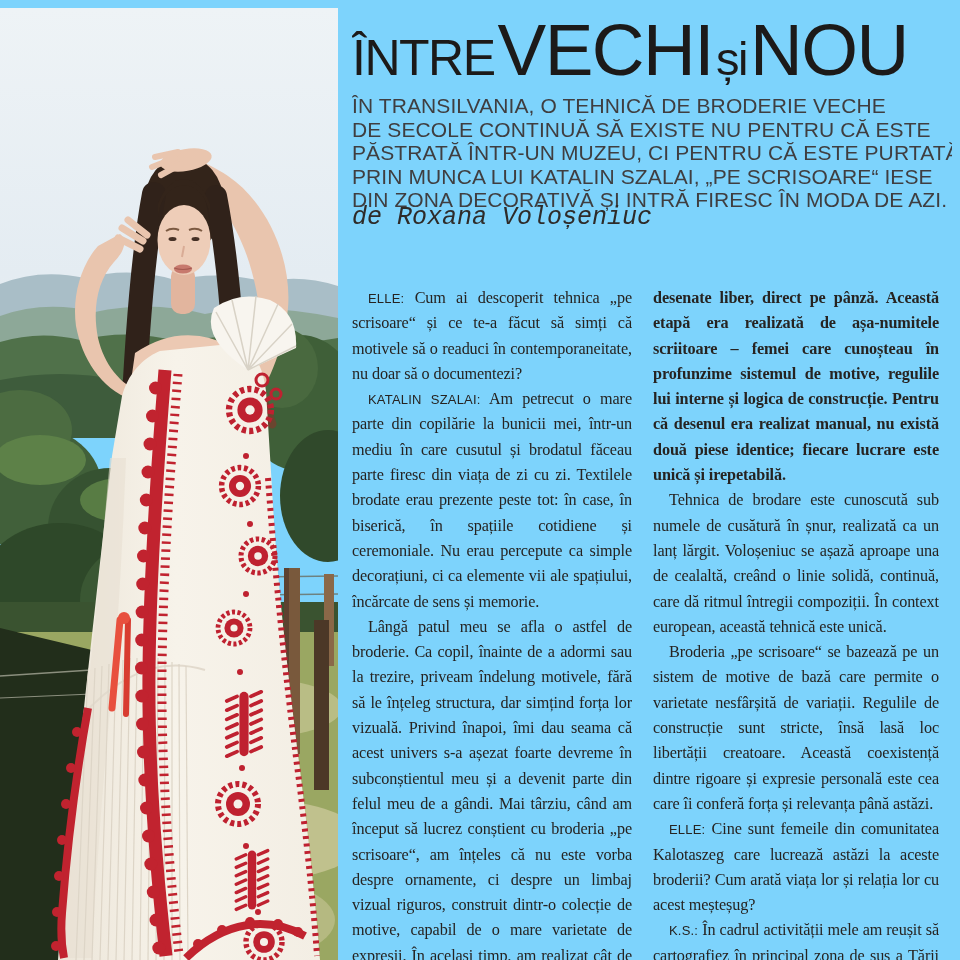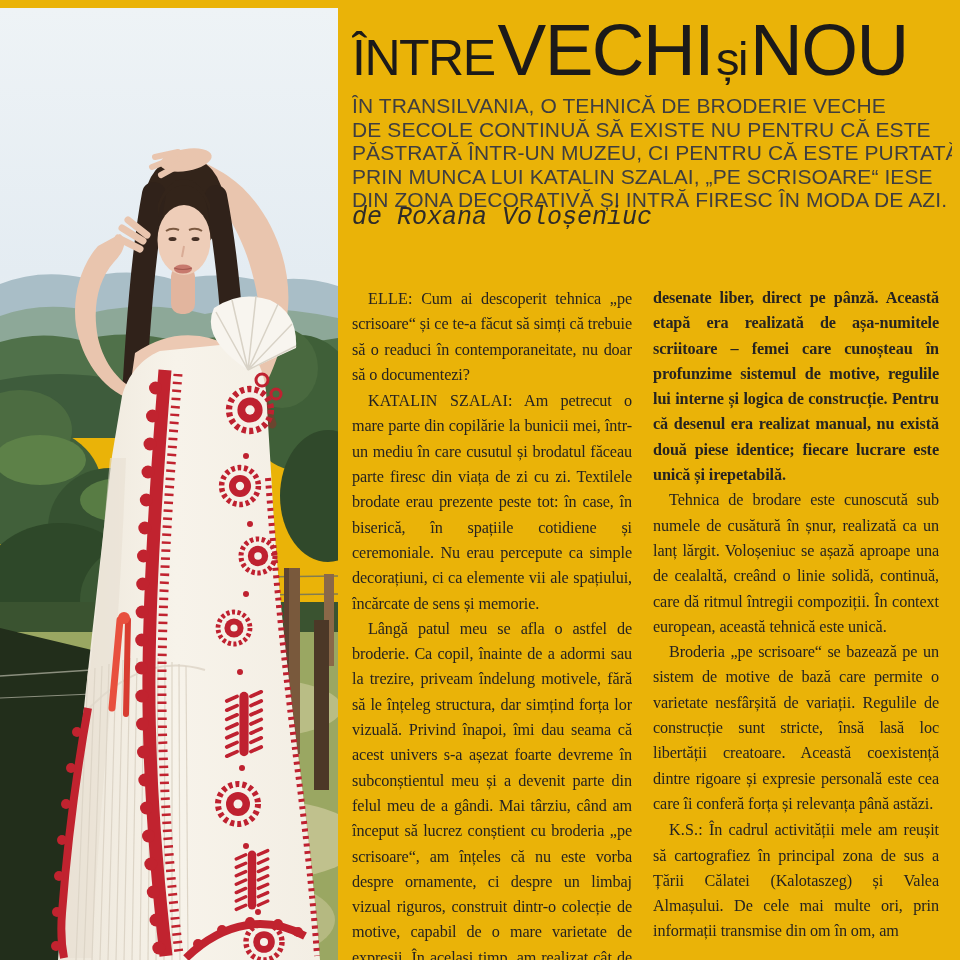--- a/index.html
+++ b/index.html
@@ -1,16 +1,16 @@
 <!DOCTYPE html>
 <html lang="ro"><head>
 <meta charset="utf-8">
 <style>
   html,body{margin:0;padding:0;background:#ffffff;}
-  .page{position:relative;width:960px;height:960px;background:#eab308;overflow:hidden;
+  .page{position:relative;width:960px;height:960px;background:#7dd3fc;overflow:hidden;
         font-family:"Liberation Serif",serif;color:#262321;}
   .photo{position:absolute;left:0;top:8px;width:338px;height:952px;overflow:hidden;}
   .photo svg{display:block;}
   .content{position:absolute;left:352px;top:0;width:600px;height:960px;overflow:hidden;}
   .title{position:absolute;top:8px;left:0;white-space:nowrap;color:#1c1a19;
          font-family:"Liberation Sans",sans-serif;font-weight:500;letter-spacing:-1.5px;}
   .title .t-small{font-size:50px;}
   .title .t-big{font-size:73px;}
   .title .t-and{font-size:47px;}
   .standfirst{position:absolute;top:94px;left:0;font-family:"Liberation Sans",sans-serif;
@@ -18,21 +18,21 @@
   .standfirst div{white-space:nowrap;}
   .byline{position:absolute;top:203px;left:0;font-family:Liberation Mono, monospace;
          font-style:italic;font-size:25px;color:#2e2b29;}
   .cols{position:absolute;top:286px;left:0;width:600px;height:674px;display:flex;gap:21px;overflow:hidden;}
   .col{overflow:hidden;height:100%;}
   .col1{width:280px;}
   .col2{width:286px;}
   .col p{margin:0;font-family:"Liberation Serif",serif;font-size:16.2px;line-height:25.3px;
          text-align:justify;text-indent:16px;color:#262321;letter-spacing:-0.1px;}
   .col p.cont{text-indent:0;font-weight:bold;}
-  .speaker{font-family:Liberation Serif, serif;font-size:16px;letter-spacing:0.2px;}
+  .speaker{font-family:Liberation Sans, sans-serif;font-size:13px;letter-spacing:0.2px;}
   .speaker:empty{display:none;}
 </style>
 </head>
 <body>
 
 <div class="page">
 
   <div class="photo">
     <svg width="338" height="952" viewBox="0 0 338 952" xmlns="http://www.w3.org/2000/svg">
       <defs>
@@ -266,26 +266,27 @@
       <div>DE SECOLE CONTINUĂ SĂ EXISTE NU PENTRU CĂ ESTE</div>
       <div>PĂSTRATĂ ÎNTR-UN MUZEU, CI PENTRU CĂ ESTE PURTATĂ.</div>
       <div>PRIN MUNCA LUI KATALIN SZALAI, „PE SCRISOARE“ IESE</div>
       <div>DIN ZONA DECORATIVĂ ȘI INTRĂ FIRESC ÎN MODA DE AZI.</div>
     </div>
 
     <div class="byline">de Roxana Voloșeniuc</div>
 
     <div class="cols">
       <div class="col col1">
-        <p><span class="speaker">ELLE:</span> <span>Cum ai descoperit tehnica „pe scrisoare“ și ce te-a făcut să simți că trebuie să o readuci în contemporaneitate, nu doar să o documentezi?</span></p>
+        <p><span class="speaker">ELLE:</span> <span>Cum ai descoperit tehnica „pe scrisoare“ și ce te-a făcut să simți că motivele să o readuci în contemporaneitate, nu doar să o documentezi?</span></p>
         <p><span class="speaker">KATALIN SZALAI:</span> <span>Am petrecut o mare parte din copilărie la bunicii mei, într-un mediu în care cusutul și brodatul făceau parte firesc din viața de zi cu zi. Textilele brodate erau prezente peste tot: în case, în biserică, în spațiile cotidiene și ceremoniale. Nu erau percepute ca simple decorațiuni, ci ca elemente vii ale spațiului, încărcate de sens și memorie.</span></p>
         <p> <span>Lângă patul meu se afla o astfel de broderie. Ca copil, înainte de a adormi sau la trezire, priveam îndelung motivele, fără să le înțeleg structura, dar simțind forța lor vizuală. Privind înapoi, îmi dau seama că acest univers s-a așezat foarte devreme în subconștientul meu și a devenit parte din felul meu de a gândi. Mai târziu, când am început să lucrez conștient cu broderia „pe scrisoare“, am înțeles că nu este vorba despre ornamente, ci despre un limbaj vizual riguros, construit dintr-o colecție de motive, capabil de o mare varietate de expresii. În același timp, am realizat cât de fragil a devenit acest sistem: comunitatea scriitoarelor s-a redus mult, iar transmiterea directă a desenării motivelor către generațiile următoare a devenit tot mai rară. Pentru mine, întrebarea nu a fost cum să conserv</span></p>
       </div>
       <div class="col col2">
         <p class="cont"> <span>desenate liber, direct pe pânză. Această etapă era realizată de așa-numitele scriitoare – femei care cunoșteau în profunzime sistemul de motive, regulile lui interne și logica de construcție. Pentru că desenul era realizat manual, nu există două piese identice; fiecare lucrare este unică și irepetabilă.</span></p>
         <p> <span>Tehnica de brodare este cunoscută sub numele de cusătură în șnur, realizată ca un lanț lărgit. Voloșeniuc se așază aproape una de cealaltă, creând o linie solidă, continuă, care dă ritmul întregii compoziții. În context european, această tehnică este unică.</span></p>
         <p> <span>Broderia „pe scrisoare“ se bazează pe un sistem de motive de bază care permite o varietate nesfârșită de variații. Regulile de construcție sunt stricte, însă lasă loc libertății creatoare. Această coexistență dintre rigoare și expresie personală este cea care îi conferă forța și relevanța până astăzi.</span></p>
+        <p><span class="speaker">ELLE:</span> <span>Cine sunt femeile din comunitatea Kalotaszeg care lucrează astăzi la aceste broderii? Cum arată viața lor și relația lor cu acest meșteșug?</span></p>
         <p><span class="speaker">K.S.:</span> <span>În cadrul activității mele am reușit să cartografiez în principal zona de sus a Țării Călatei (Kalotaszeg) și Valea Almașului. De cele mai multe ori, prin informații transmise din om în om, am</span></p>
       </div>
     </div>
 
   </div>
 </div>
 
 </body></html>

